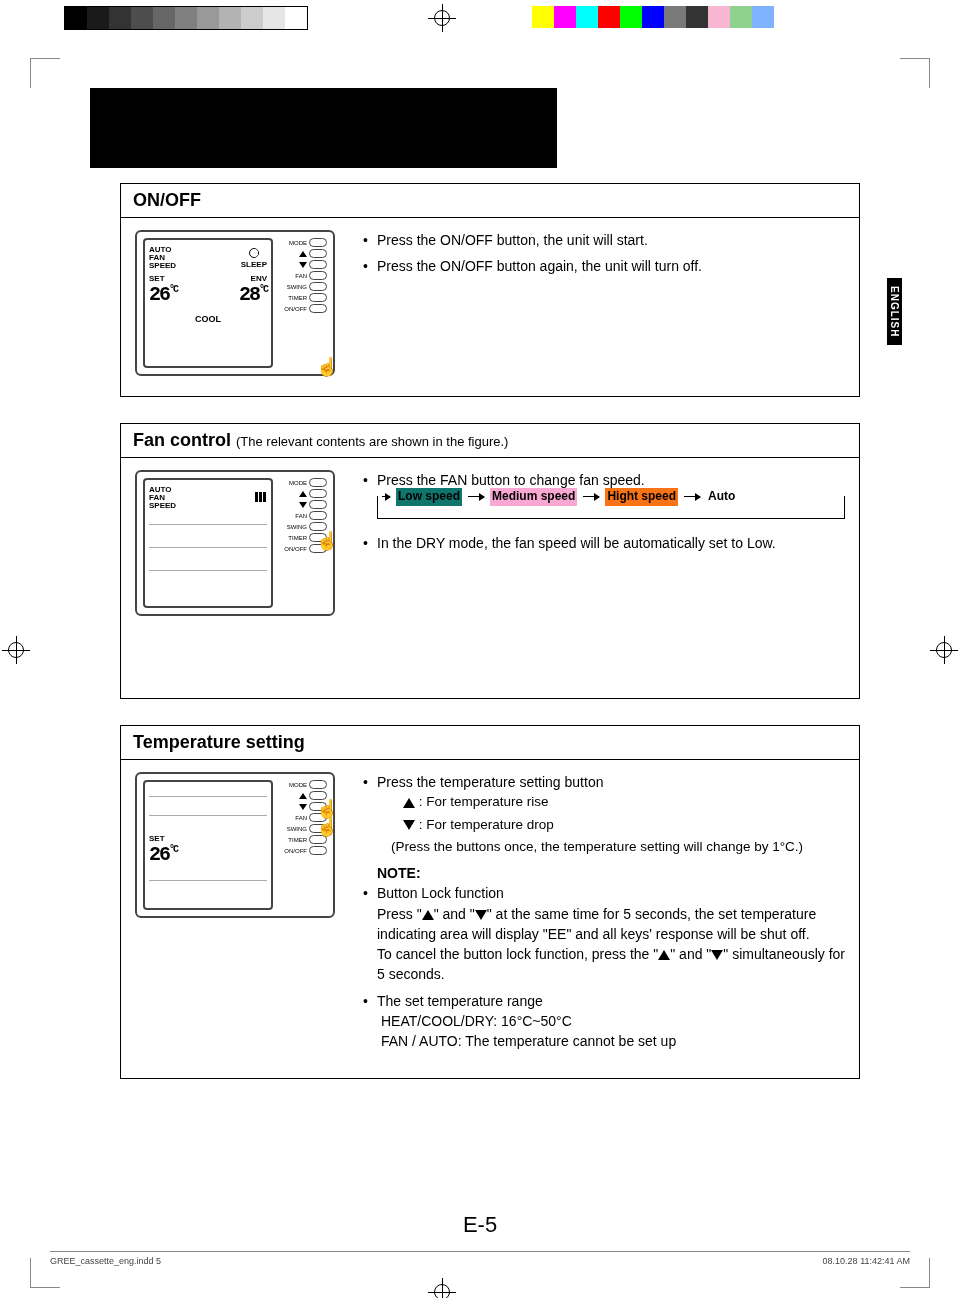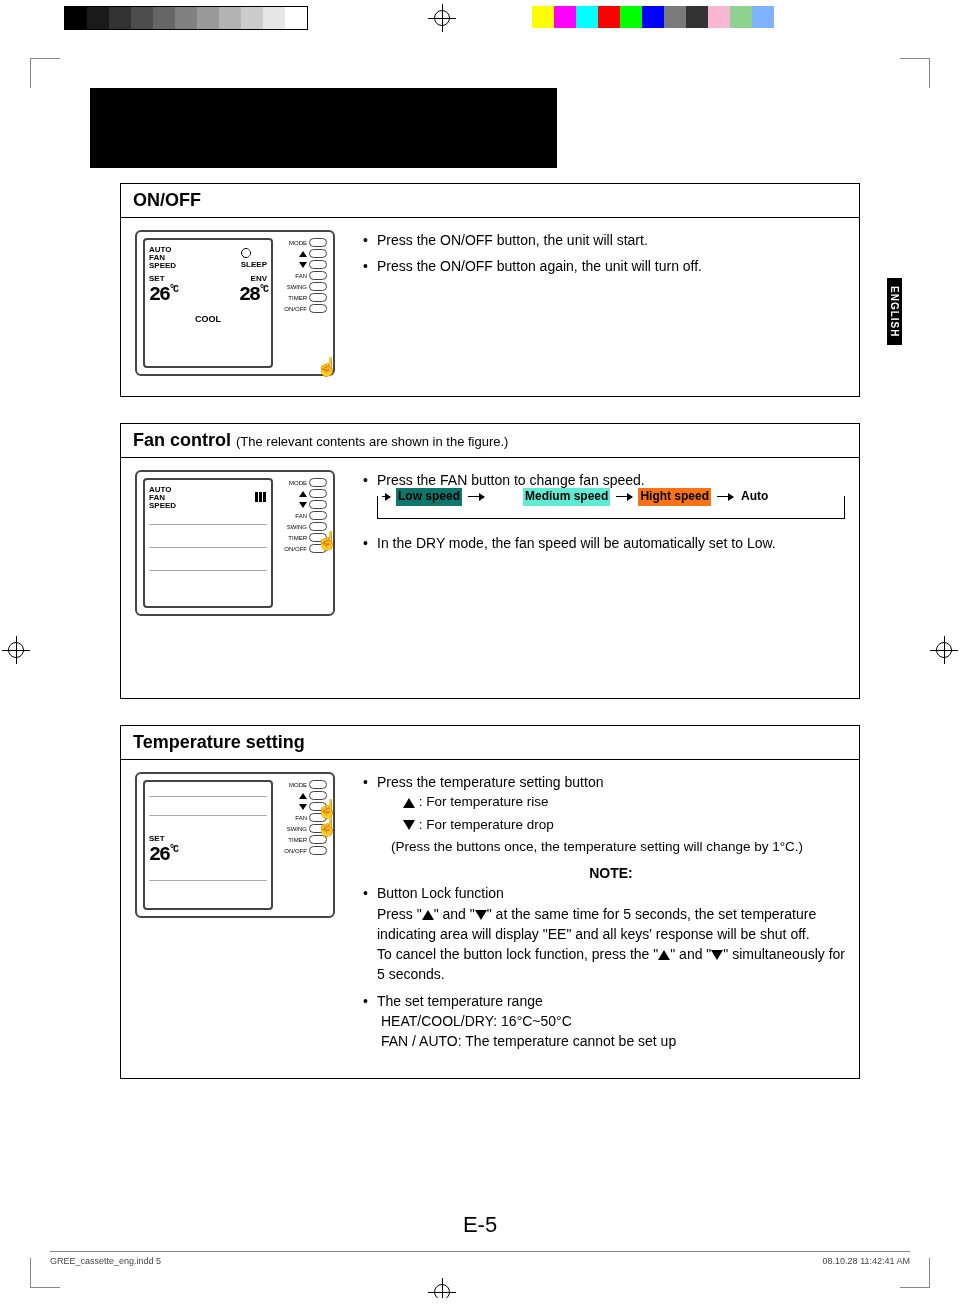--- a/index.html
+++ b/index.html
@@ -47,21 +47,21 @@
   .screen-row { display: flex; justify-content: space-between; align-items: center; }
   .deg { font-family: 'Courier New', monospace; font-size: 20px; letter-spacing: -2px; text-align: right; }
   .btns { width: 50px; display: flex; flex-direction: column; gap: 2px; align-items: flex-end; }
   .btn-row { display: flex; align-items: center; gap: 2px; font-size: 6px; }
   .btn-row .pill { width: 18px; height: 9px; border: 1px solid #444; border-radius: 5px; background: #fff; }
   .btn-row.last .pill { position: relative; }
   .hand { position: absolute; right: -12px; bottom: -8px; font-size: 18px; }
   .bar-seg { display: inline-block; width: 3px; height: 10px; background: #000; margin-right: 1px; }
   .moon { display:inline-block; width:10px; height:10px; border:1px solid #000; border-radius:50%; position:relative; overflow:hidden;}
   .moon::after{content:"";position:absolute;left:3px;top:-1px;width:10px;height:10px;border-radius:50%;background:#fff;}
-  .indent{padding-left:14px;text-align:center;}
+  .indent{padding-left:14px;}
 </style>
 </head>
 <body>
 
 <div class="printer-bar">
   <div class="grayscale-bar" id="gray-bar">
       <div style="background: rgb(0, 0, 0);"></div>
       <div style="background: rgb(26, 26, 26);"></div>
       <div style="background: rgb(51, 51, 51);"></div>
       <div style="background: rgb(77, 77, 77);"></div>
@@ -104,21 +104,21 @@
     <div class="section-box">
       <div class="section-title">ON/OFF</div>
       <div class="section-body">
         <div class="remote-col">
           <div class="remote">
             <div class="screen">
               <div class="screen-row">
                 <div style="white-space:pre-line;line-height:1;">AUTO
 FAN
 SPEED</div>
-                <div style="text-align:left;">
+                <div style="text-align:center;">
                   <span class="moon"></span><br>
                   <span>SLEEP</span>
                 </div>
               </div>
               <div class="screen-row" style="align-items:flex-end;">
                 <div>
                   <div>SET</div>
                   <span class="deg"><span>26</span><sup style="font-size:10px;">°C</sup></span>
                 </div>
                 <div style="text-align:right;">
@@ -224,21 +224,21 @@
         </div>
         <div class="text-col">
           <ul>
             <li>Press the FAN button to change fan speed.</li>
           </ul>
           <div class="cycle-box">
             <div class="cycle-row" id="cycle-row">
                 <span class="arrow-r" style="width: 8px;"></span>
                 <span style="background: #0f766e; padding: 0px 2px;">Low speed</span>
                 <span class="arrow-r"></span>
-                <span style="background: #5eead4; padding: 0px 2px; margin-left: 33px;">Medium speed</span>
+                <span style="background: #f9a8d4; padding: 0px 2px;">Medium speed</span>
                 <span class="arrow-r"></span>
                 <span style="background: #f97316; padding: 0px 2px;">Hight speed</span>
                 <span class="arrow-r"></span>
                 <span style="background: rgb(255, 255, 255); padding: 0px 2px;">Auto</span>
               </div>
           </div>
           <ul>
             <li>In the DRY mode, the fan speed will be automatically set to Low.</li>
           </ul>
         </div>

